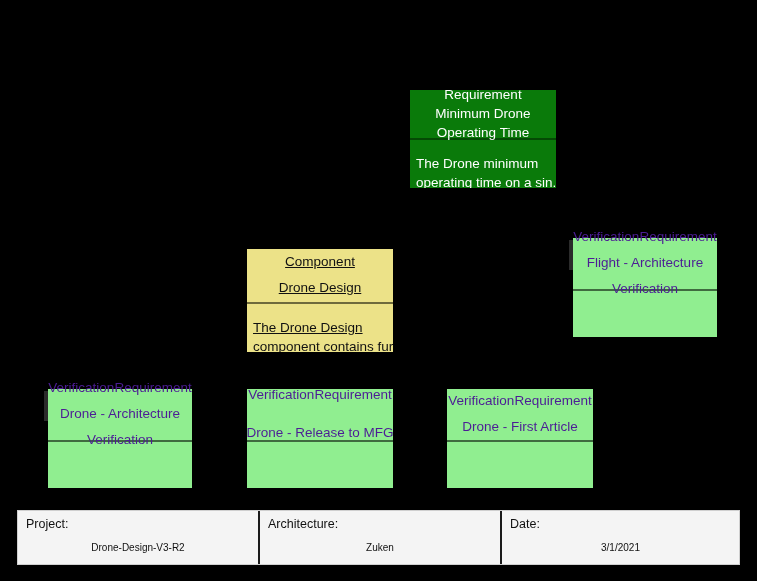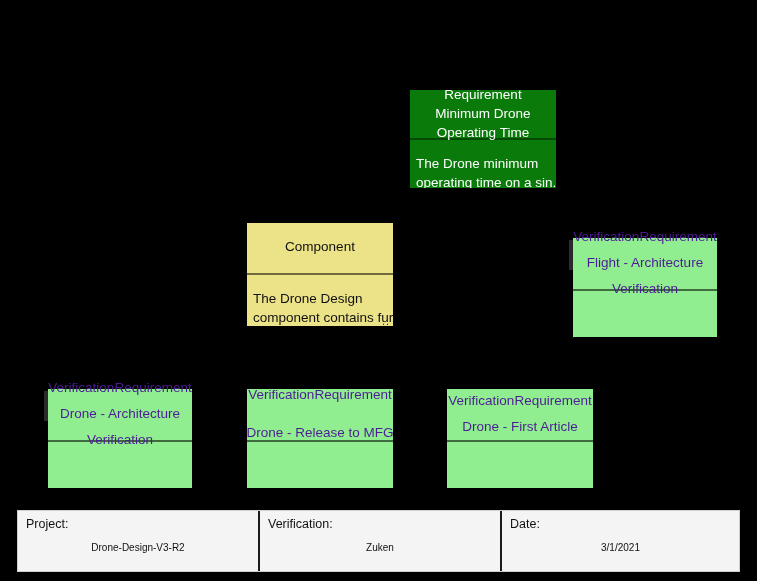--- a/index.html
+++ b/index.html
@@ -109,21 +109,21 @@
     color: #3a3a28;
     letter-spacing: 1px;
   }
 
   
   #title-block {
     position: absolute;
     left: 17px;
     top: 510px;
     width: 723px;
-    height: 62px;
+    height: 55px;
     background: #f4f4f4;
     border: 1px solid #cfcfcf;
     box-sizing: border-box;
     display: flex;
     color: #111111;
   }
   .tb-cell {
     position: relative;
     box-sizing: border-box;
     padding: 5px 8px 0 8px;
@@ -156,23 +156,24 @@
       <span class="line">Requirement</span>
       <span class="line">Minimum Drone</span>
       <span class="line">Operating Time</span>
     </div>
     <div class="node-body">
       <span class="line">The Drone minimum</span>
       <span class="line">operating time on a sin...</span>
     </div>
   </div>
 
-  <div class="node comp" style="left:247px; top:223px; width:146px; height:103px;">
+  <div class="node comp" style="left:247px; top:249px; width:146px; height:103px;text-decoration:underline;">
     <div class="node-header" style="height:55px;">
       <span class="line">Component</span>
+      <span class="line">Drone Design</span>
     </div>
     <div class="node-body">
       <span class="line">The Drone Design</span>
       <span class="line">component contains fur...</span>
     </div>
     <span class="overflow-marker">..</span>
   </div>
 
   <div class="node vreq two-line" style="left:573px; top:238px; width:144px; height:99px;">
     <span class="port-stub"></span>
@@ -209,21 +210,21 @@
     </div>
     <div class="node-body"></div>
   </div>
 
   <div id="title-block">
     <div class="tb-cell" id="tb-project">
       <span class="tb-label">Project:</span>
       <span class="tb-value">Drone-Design-V3-R2</span>
     </div>
     <div class="tb-cell" id="tb-org">
-      <span class="tb-label">Verification:</span>
+      <span class="tb-label">Architecture:</span>
       <span class="tb-value">Zuken</span>
     </div>
     <div class="tb-cell" id="tb-date">
       <span class="tb-label">Date:</span>
       <span class="tb-value">3/1/2021</span>
     </div>
   </div>
 
 </div>
 

